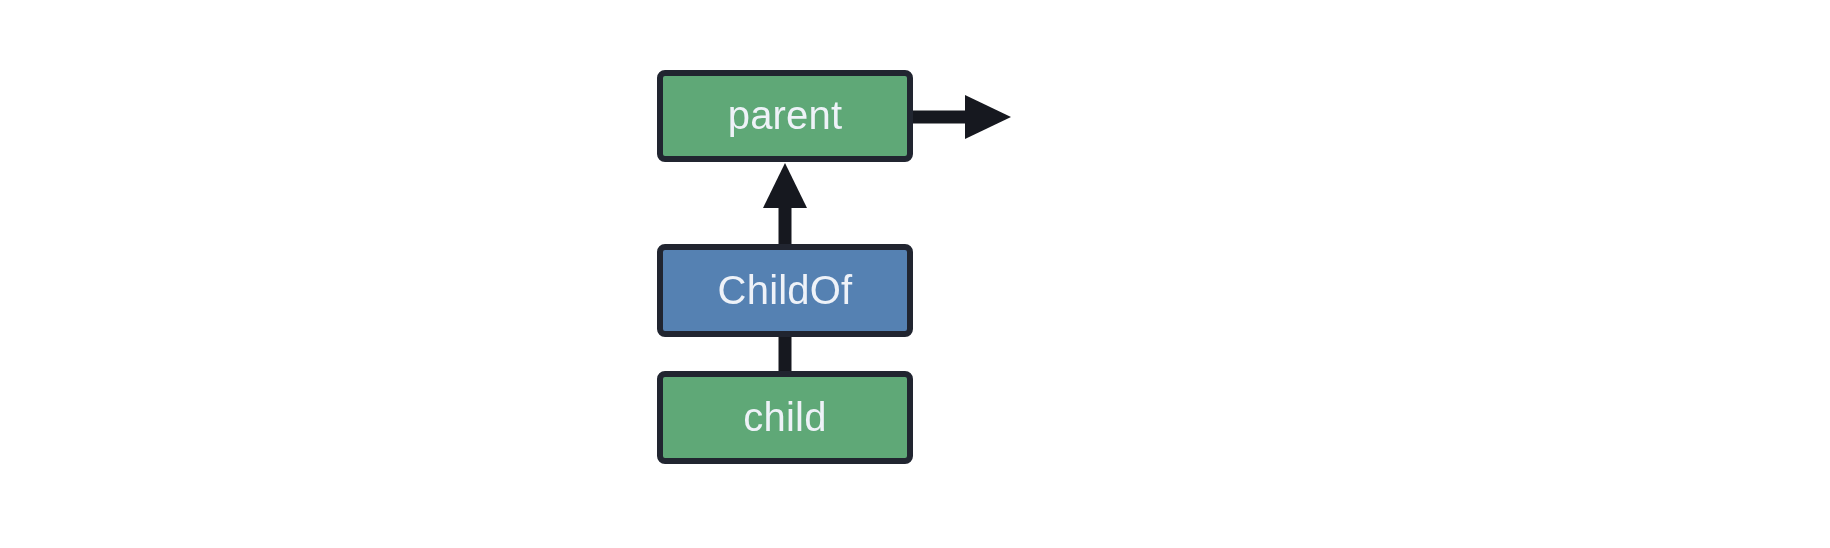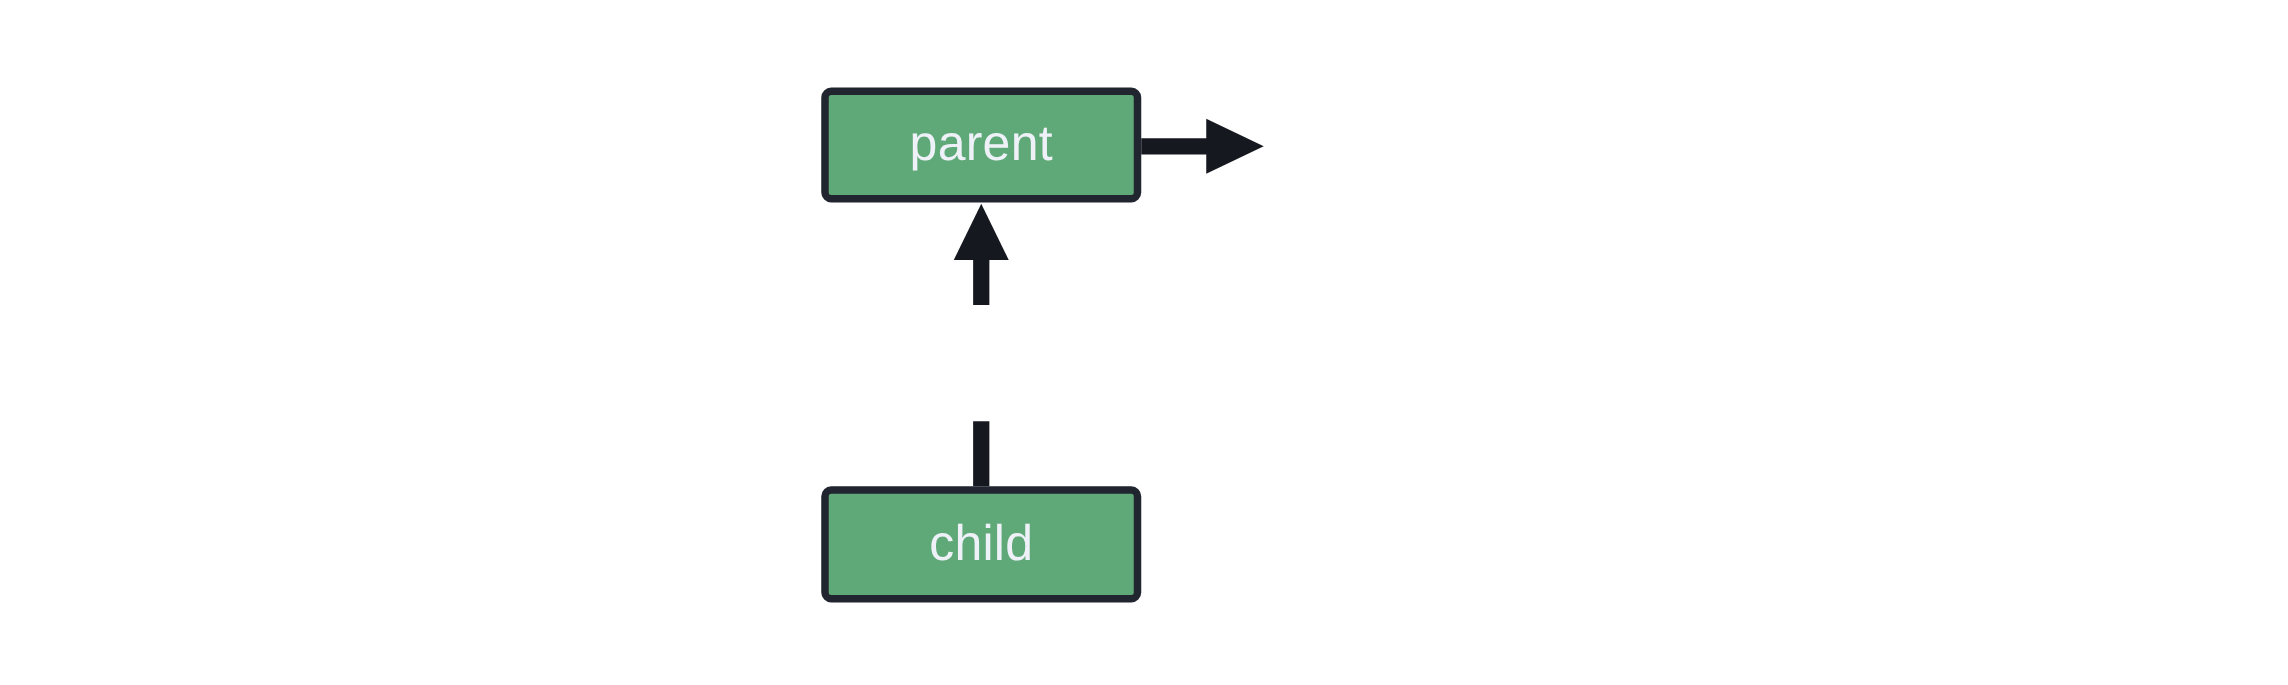--- a/index.html
+++ b/index.html
@@ -39,21 +39,21 @@
     display: block;
     transform: translateY(-1px);
   }
   .node-green { background: #5fa877; }
   .node-blue  { background: #5581b2; }
 
   
   #node-parent   { left: 657px; top: 70px;  width: 256px; height: 92px; }
   #node-position { left: 1010px; top: 70px; width: 257px; height: 90px; }
   #node-childof  { left: 657px; top: 244px; width: 256px; height: 93px; }
-  #node-child    { left: 657px; top: 389px; width: 256px; height: 93px; }
+  #node-child    { left: 657px; top: 371px; width: 256px; height: 93px; }
 
   .edge-svg {
     position: absolute;
     left: 0;
     top: 0;
     width: 1830px;
     height: 548px;
     pointer-events: none;
     overflow: visible;
   }
@@ -87,18 +87,21 @@
       <line class="edge-path" x1="913" y1="117" x2="968" y2="117"></line>
       <polygon class="edge-head" points="1011,117 965,95 965,139"></polygon>
     </g>
   </svg>
 
   <div id="node-parent" class="node node-green">
     <span class="node-label">parent</span>
   </div>
 
 
+  <div id="node-childof" class="node node-blue">
+    <span class="node-label">ChildOf</span>
+  </div>
 
   <div id="node-child" class="node node-green">
     <span class="node-label">child</span>
   </div>
 
 </div>
 
 </body></html>

